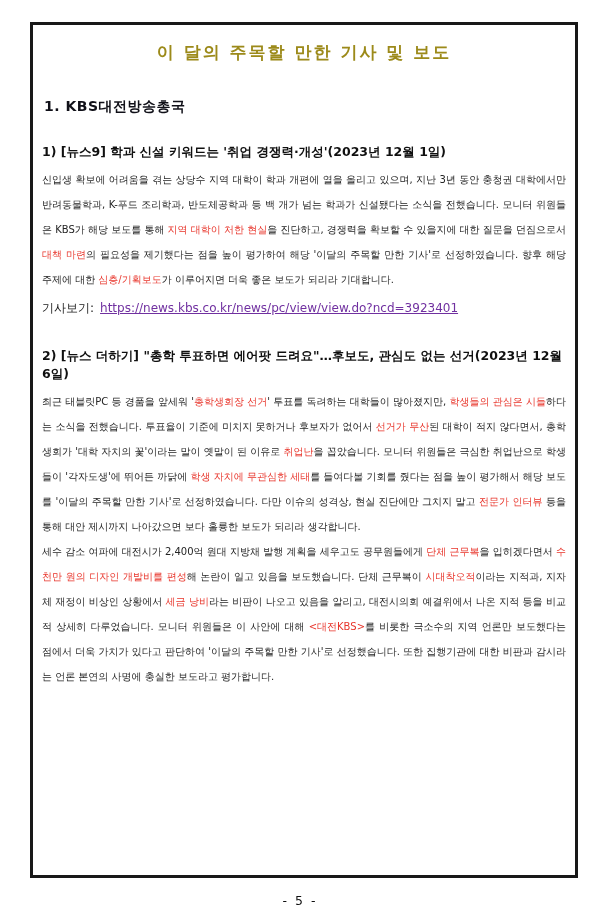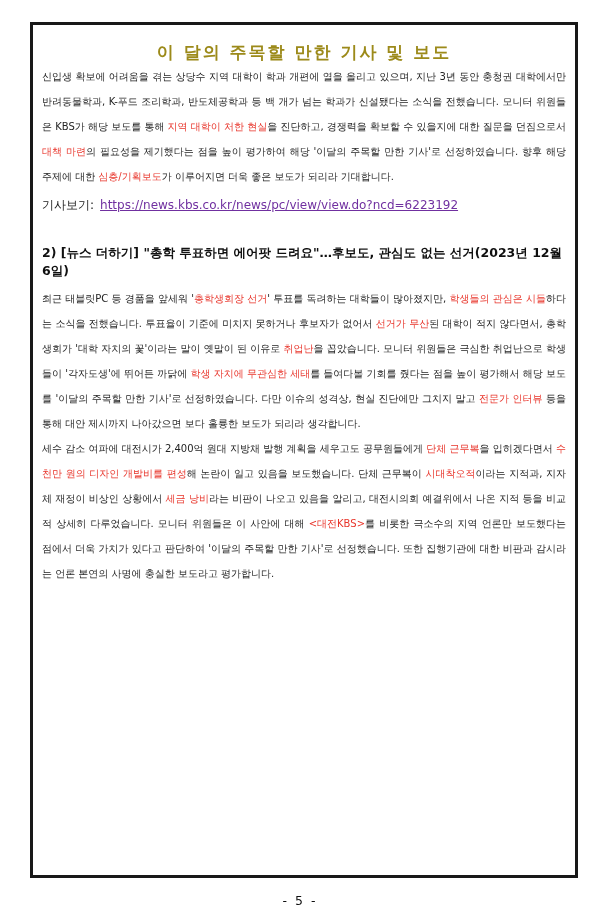--- a/index.html
+++ b/index.html
@@ -72,24 +72,26 @@
     color:#111;
     letter-spacing:2px;
   }
 </style>
 </head>
 <body>
 
 <div class="page">
   <div class="border-box">
     <h1 class="title">이 달의 주목할 만한 기사 및 보도</h1>
+    <h2 class="section-heading">1. KBS대전방송총국</h2>
     <div id="articles">
   <section class="article">
+    <h3 class="article-heading">1) [뉴스9] 학과 신설 키워드는 '취업 경쟁력·개성'(2023년 12월 1일)</h3>
     <p class="article-body"><span>신입생 확보에 어려움을 겪는 상당수 지역 대학이 학과 개편에 열을 올리고 있으며, 지난 3년 동안 충청권 대학에서만 반려동물학과, K-푸드 조리학과, 반도체공학과 등 백 개가 넘는 학과가 신설됐다는 소식을 전했습니다. 모니터 위원들은 KBS가 해당 보도를 통해 </span><span class="hl">지역 대학이 처한 현실</span><span>을 진단하고, 경쟁력을 확보할 수 있을지에 대한 질문을 던짐으로서 </span><span class="hl">대책 마련</span><span>의 필요성을 제기했다는 점을 높이 평가하여 해당 '이달의 주목할 만한 기사'로 선정하였습니다. 향후 해당 주제에 대한 </span><span class="hl">심층/기획보도</span><span>가 이루어지면 더욱 좋은 보도가 되리라 기대합니다.</span></p>
-    <p class="article-link-row"><span class="link-label">기사보기:</span><a class="article-link visited" href="#">https://news.kbs.co.kr/news/pc/view/view.do?ncd=6223192</a></p>
+    <p class="article-link-row"><span class="link-label">기사보기:</span><a class="article-link visited" href="#">https://news.kbs.co.kr/news/pc/view/view.do?ncd=3923401</a></p>
   </section>
 
   <section class="article">
     <h3 class="article-heading">2) [뉴스 더하기] "총학 투표하면 에어팟 드려요"…후보도, 관심도 없는 선거(2023년 12월 6일)</h3>
     <p class="article-body"><span>최근 태블릿PC 등 경품을 앞세워 '</span><span class="hl">총학생회장 선거</span><span>' 투표를 독려하는 대학들이 많아졌지만, </span><span class="hl">학생들의 관심은 시들</span><span>하다는 소식을 전했습니다. 투표율이 기준에 미치지 못하거나 후보자가 없어서 </span><span class="hl">선거가 무산</span><span>된 대학이 적지 않다면서, 총학생회가 '대학 자치의 꽃'이라는 말이 옛말이 된 이유로 </span><span class="hl">취업난</span><span>을 꼽았습니다. 모니터 위원들은 극심한 취업난으로 학생들이 '각자도생'에 뛰어든 까닭에 </span><span class="hl">학생 자치에 무관심한 세태</span><span>를 들여다볼 기회를 줬다는 점을 높이 평가해서 해당 보도를 '이달의 주목할 만한 기사'로 선정하였습니다. 다만 이슈의 성격상, 현실 진단에만 그치지 말고 </span><span class="hl">전문가 인터뷰</span><span> 등을 통해 대안 제시까지 나아갔으면 보다 훌륭한 보도가 되리라 생각합니다.</span></p>
   </section>
 
   <section class="article">
     <p class="article-body"><span>세수 감소 여파에 대전시가 2,400억 원대 지방채 발행 계획을 세우고도 공무원들에게 </span><span class="hl">단체 근무복</span><span>을 입히겠다면서 </span><span class="hl">수천만 원의 디자인 개발비를 편성</span><span>해 논란이 일고 있음을 보도했습니다. 단체 근무복이 </span><span class="hl">시대착오적</span><span>이라는 지적과, 지자체 재정이 비상인 상황에서 </span><span class="hl">세금 낭비</span><span>라는 비판이 나오고 있음을 알리고, 대전시의회 예결위에서 나온 지적 등을 비교적 상세히 다루었습니다. 모니터 위원들은 이 사안에 대해 </span><span class="hl">&lt;대전KBS&gt;</span><span>를 비롯한 극소수의 지역 언론만 보도했다는 점에서 더욱 가치가 있다고 판단하여 '이달의 주목할 만한 기사'로 선정했습니다. 또한 집행기관에 대한 비판과 감시라는 언론 본연의 사명에 충실한 보도라고 평가합니다.</span></p>
   </section>

